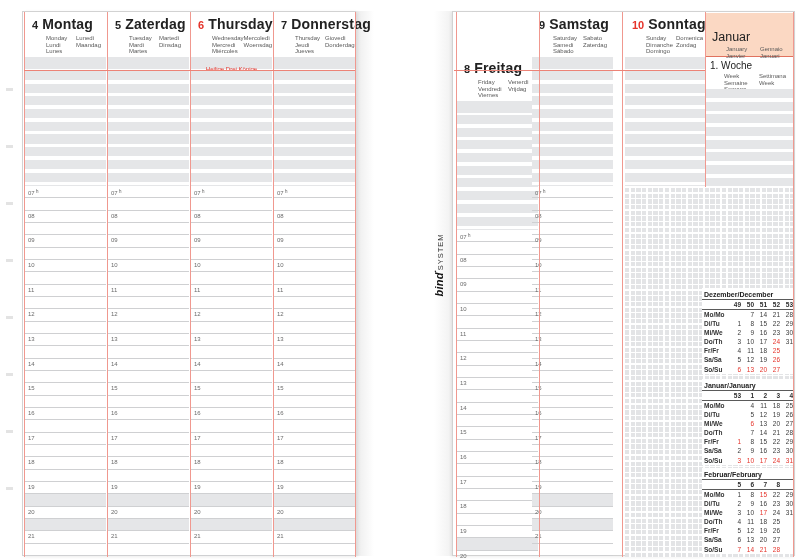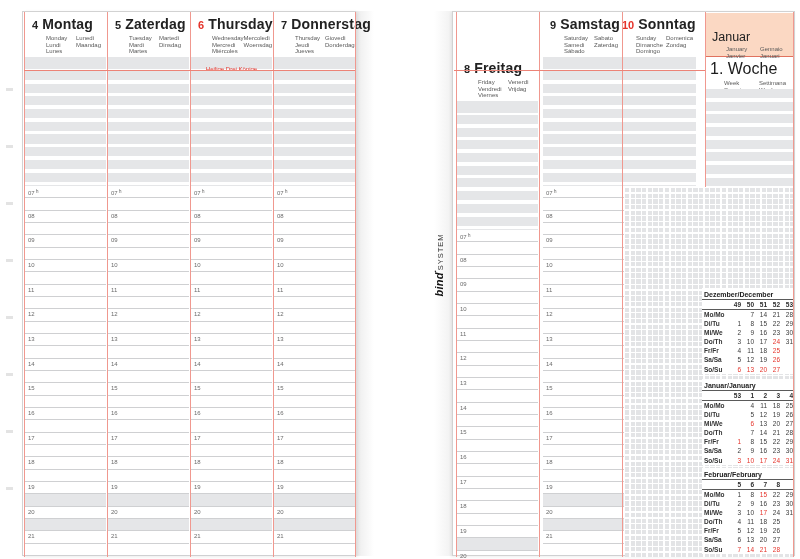--- a/index.html
+++ b/index.html
@@ -33,21 +33,21 @@
             font-size:6px;color:#6b6b6b;padding-left:3px;line-height:11px;}
   .hour-bot{height:12.33px;border-bottom:1px solid #cfd0d2;box-sizing:border-box;}
   .hour-bot.shaded{background:#e5e6e8;}
   .hsup{font-size:5px;vertical-align:2px;margin-left:1px;}
   
   .margin-col{position:absolute;left:253px;top:0;width:88px;}
   .month-box{position:absolute;top:1px;left:0;right:0;height:44px;background:#fbd8c3;
              border-bottom:1px solid #e0725f;box-sizing:border-box;padding:17px 0 0 6px;}
   .mb-title{font-size:12.5px;color:#222;}
   .week-box{position:absolute;top:46px;left:0;right:0;height:31px;background:#fff;padding:2px 0 0 4px;box-sizing:border-box;}
-  .wb-title{font-size:16px;color:#1c1c1c;}
+  .wb-title{font-size:10px;color:#1c1c1c;}
   .margin-notes{position:absolute;top:77px;left:0;right:0;height:97px;
          background:repeating-linear-gradient(180deg,#e5e6e8 0 9px,#ffffff 9px 12.7px);}
   
   .grid-area{position:absolute;left:172px;top:176px;width:169px;height:369px;
      background-image:
        repeating-linear-gradient(180deg,transparent 0 4.3px,#ffffff 4.3px 5.7px),
        repeating-linear-gradient(90deg,#e3e4e6 0 4.3px,#ffffff 4.3px 5.7px);}
   
   .mini-cal{position:absolute;left:249px;width:92px;background:#fff;padding-top:2px;box-sizing:border-box;}
   .cal-title{font-size:7px;font-weight:600;color:#222;padding:1px 0 1px 2px;border-bottom:1px solid #5a5a5a;}
@@ -700,21 +700,21 @@
           <div class="hour-block">
             <div class="hour-top"><span>20</span></div>
             <div class="hour-bot shaded"></div>
           </div>
           <div class="hour-block">
             <div class="hour-top"><span>21</span></div>
             <div class="hour-bot"></div>
           </div>
         </div>
       </div>
-      <div class="day-col" style="left: 90px;">
+      <div class="day-col" style="left: 79px;">
         <div class="day-header"><span class="day-num">9</span><span class="day-name">Samstag</span><div class="langs">
             <div class="lang-col">
               <span>Saturday</span>
               <span>Samedi</span>
               <span>Sábado</span>
             </div>
             <div class="lang-col">
               <span>Sabato</span>
               <span>Zaterdag</span>
             </div>
@@ -777,21 +777,21 @@
           <div class="hour-block">
             <div class="hour-top"><span>20</span></div>
             <div class="hour-bot shaded"></div>
           </div>
           <div class="hour-block">
             <div class="hour-top"><span>21</span></div>
             <div class="hour-bot"></div>
           </div>
         </div>
       </div>
-      <div class="day-col" style="left: 162px;">
+      <div class="day-col" style="left: 172px;">
         <div class="day-header"><span class="day-num red">10</span><span class="day-name">Sonntag</span><div class="langs">
             <div class="lang-col">
               <span>Sunday</span>
               <span>Dimanche</span>
               <span>Domingo</span>
             </div>
             <div class="lang-col">
               <span>Domenica</span>
               <span>Zondag</span>
             </div>

